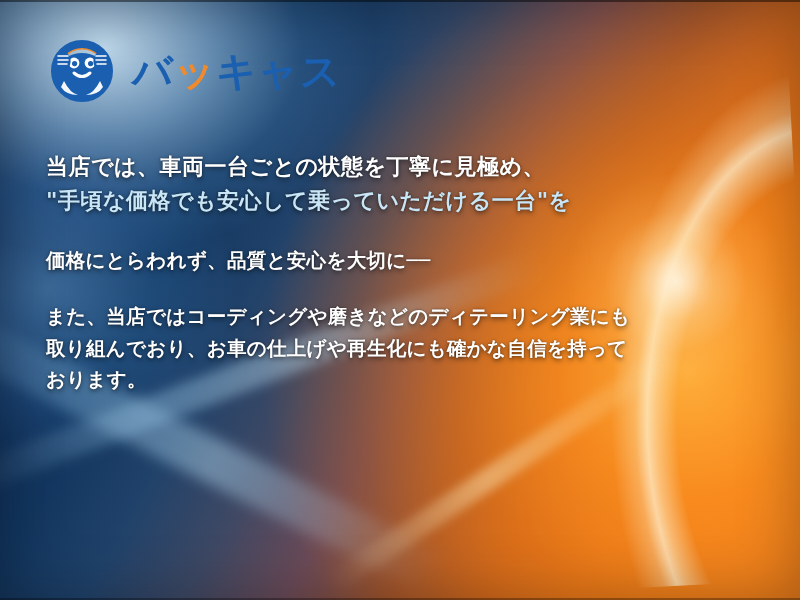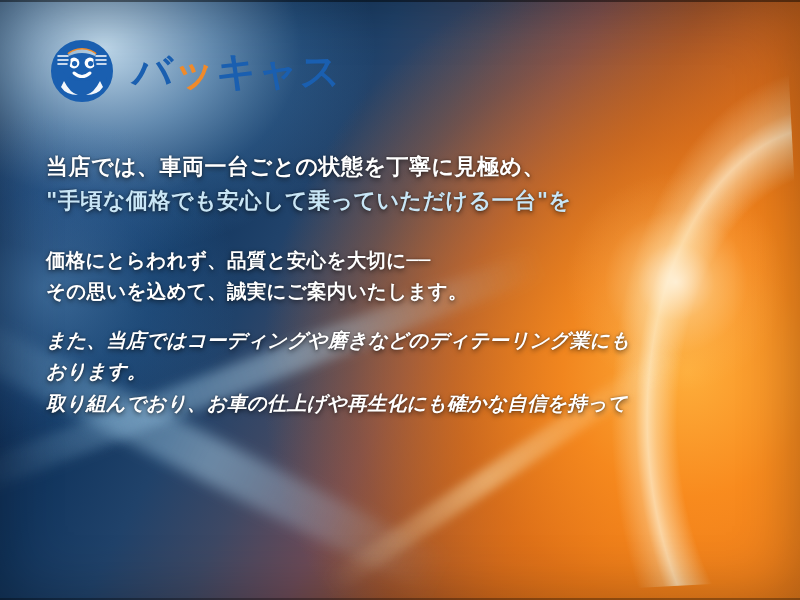--- a/index.html
+++ b/index.html
@@ -182,21 +182,21 @@
   .body-block {
     margin-top: 26px;
     font-weight: 700;
     font-size: 19.5px;
     line-height: 1.62;
     letter-spacing: 0.3px;
     color: #ffffff;
     text-shadow: 0 2px 5px rgba(0,0,0,0.55), 0 0 2px rgba(0,0,0,0.40);
     white-space: nowrap;
   }
-  .body-block.gap-lg { margin-top: 17px; font-style: italic; }
+  .body-block.gap-lg { margin-top: 25px; }
   .body-block.gap-xl { }
   .body-line { display: block; }
 </style>
 </head>
 <body>
 
 <div id="banner">
 
   <div class="bg-layer bg-base"></div>
   <div class="bg-layer bg-orange-glow"></div>
@@ -242,24 +242,23 @@
       </div>
     </div>
 
     <div class="headline">
       <span class="body-line">当店では、車両一台ごとの状態を丁寧に見極め、</span>
       <span class="body-line quoted">"手頃な価格でも安心して乗っていただける一台"を</span>
     </div>
 
     <div class="body-block gap-xl">
       <span class="body-line">価格にとらわれず、品質と安心を大切に──</span>
-      <span class="body-line">その思いを込めて、誠実にご案内いたします。</span>
     </div>
 
     <div class="body-block gap-lg">
       <span class="body-line">また、当店ではコーディングや磨きなどのディテーリング業にも</span>
+      <span class="body-line">取り組んでおり、お車の仕上げや再生化にも確かな自信を持って</span>
       <span class="body-line">おります。</span>
-      <span class="body-line">取り組んでおり、お車の仕上げや再生化にも確かな自信を持って</span>
     </div>
 
 
   </div>
 </div>
 
 </body></html>

